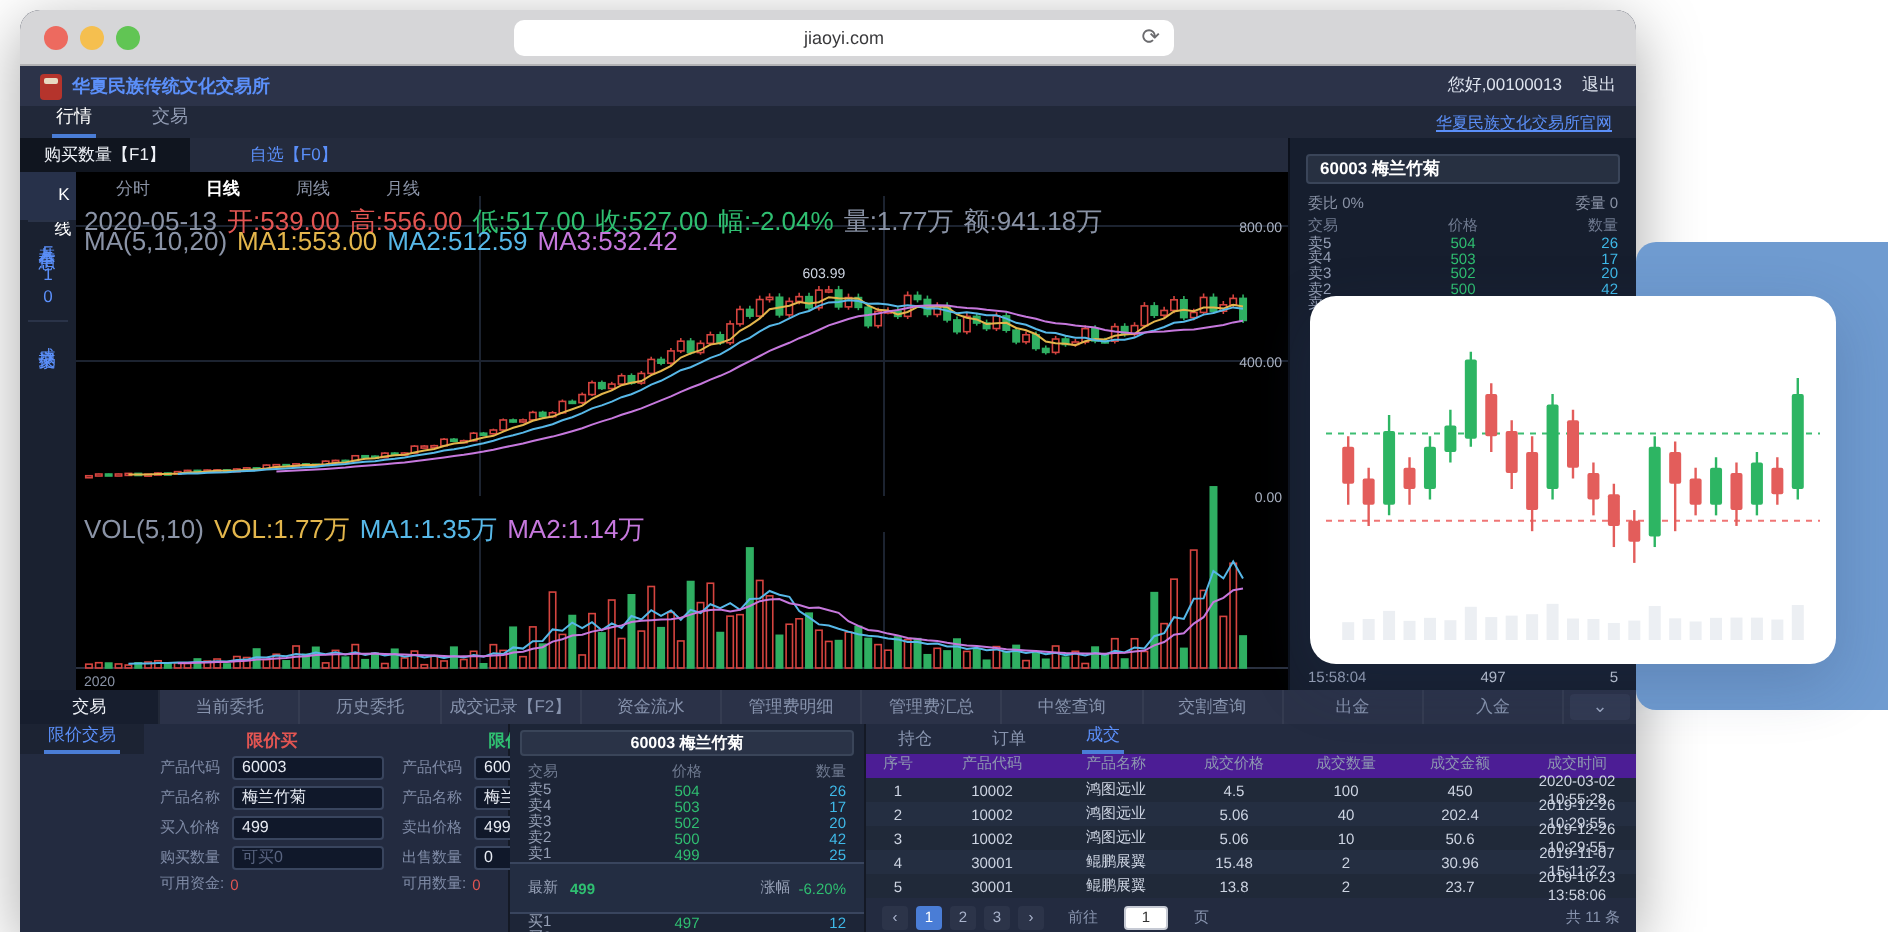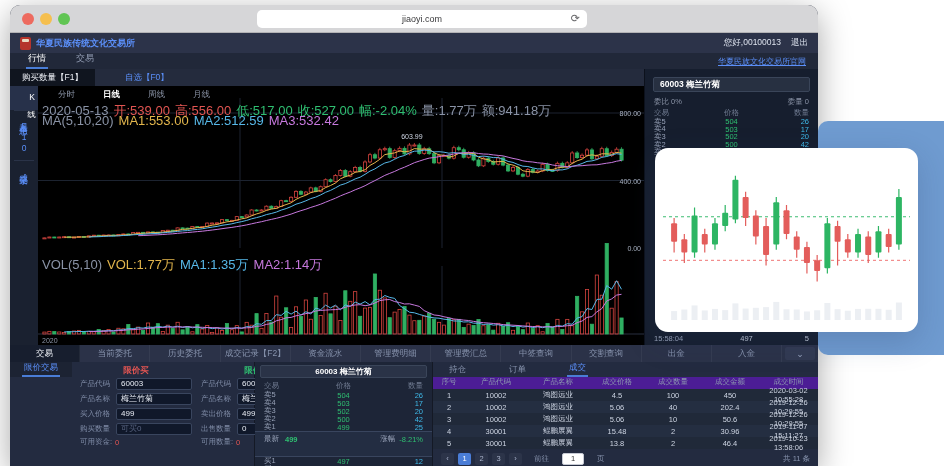--- a/index.html
+++ b/index.html
@@ -65,27 +65,27 @@
 .tcol-title{text-align:center;font-size:8.5px;font-weight:bold;height:11px;flex:none}
 .f-row{display:flex;align-items:center;height:15px;flex:none}
 .f-label{width:36px;font-size:7.5px;color:#7f8ba6;flex:none}
 .f-input{flex:1;height:12px;background:#10182a;border:1px solid #39455e;border-radius:2px;color:#e8ecf4;font-size:8px;padding:0 4px;min-width:0;font-family:inherit}
 .f-input::placeholder{color:#596480}
 .avail{display:flex;height:12px;align-items:center;font-size:7.5px;color:#7f8ba6}
 .avail b{color:#e25552;margin-left:3px;font-weight:normal}
 .mpanel{width:178px;flex:none;border-right:1px solid #141925;background:#1d2537;display:flex;flex-direction:column;font-size:7.5px;overflow:hidden}
 .mp-head{margin:3px 5px;background:#2a3347;border:1px solid #3a4559;border-radius:2px;height:13px;display:flex;align-items:center;justify-content:center;color:#fff;font-weight:bold;font-size:8px;flex:none}
 .mpanel .book-row{height:8px}
-.latest-row{display:flex;align-items:flex-end;height:11px;background:#232d42;border-top:1px solid #39455e;border-bottom:1px solid #39455e;padding:12px 9px;flex:none}
+.latest-row{display:flex;align-items:center;height:11px;background:#232d42;border-top:1px solid #39455e;border-bottom:1px solid #39455e;padding:12px 9px;flex:none}
 .latest-row .ll{color:#96a0b6}
 .latest-row .lp{color:#2fbf71;font-weight:bold;margin-left:6px}
 .latest-row .lc{margin-left:auto;color:#96a0b6}
 .latest-row .lv{color:#2fbf71;margin-left:4px}
 .dpanel{flex:1;display:flex;flex-direction:column;min-width:0}
-.d-tabs{height:15px;display:flex;align-items:flex-end;padding:0 14px;gap:39px;flex:none}
+.d-tabs{height:15px;display:flex;align-items:flex-end;padding:0 14px;gap:26px;flex:none}
 .d-tab{font-size:8.5px;color:#8793ad;padding:0 2px 1px}
 .d-tab.active{color:#5b8ff9;border-bottom:2px solid #4a7dd6}
 .d-table{flex:1;display:flex;flex-direction:column;overflow:hidden}
 .d-hrow{display:flex;background:#4c1d95;color:#8d98b0;font-size:7.5px;height:12px;flex:none}
 .d-row{display:flex;color:#cdd4e2;font-size:7.5px;height:12px;align-items:center;flex:none}
 .d-row:nth-child(odd){background:#202939}
 .d-row:nth-child(even){background:#242e41}
 .dc{text-align:center;flex:none}
 .dc1{width:32px}.dc2{width:62px}.dc3{width:62px}.dc4{width:56px}.dc5{width:56px}.dc6{width:58px}.dc7{flex:1}
 .d-pager{height:15px;display:flex;align-items:center;padding:0 8px;gap:4px;flex:none;font-size:7.5px;color:#8793ad}
@@ -681,21 +681,21 @@
               <div class="book-row">
                 <span class="bl">卖1</span>
                 <span class="bp">499</span>
                 <span class="bq">25</span>
               </div>
             </div>
           <div class="latest-row">
             <span class="ll">最新</span>
             <span class="lp">499</span>
             <span class="lc">涨幅</span>
-            <span class="lv">-8.21%</span>
+            <span class="lv">-6.20%</span>
           </div>
           <div id="mp-bids">
               <div class="book-row">
                 <span class="bl">买1</span>
                 <span class="bp">497</span>
                 <span class="bq">12</span>
               </div>
               <div class="book-row">
                 <span class="bl">买2</span>
                 <span class="bp">496</span>
@@ -760,21 +760,21 @@
                   <span class="dc dc5">2</span>
                   <span class="dc dc6">30.96</span>
                   <span class="dc dc7">2019-11-07 15:11:27</span>
                 </div>
                 <div class="d-row">
                   <span class="dc dc1">5</span>
                   <span class="dc dc2">30001</span>
                   <span class="dc dc3">鲲鹏展翼</span>
                   <span class="dc dc4">13.8</span>
                   <span class="dc dc5">2</span>
-                  <span class="dc dc6">46.4</span>
+                  <span class="dc dc6">23.7</span>
                   <span class="dc dc7">2019-10-23 13:58:06</span>
                 </div>
               </div>
           </div>
           <div class="d-pager" id="d-pager">
               <div class="pbtn">‹</div>
               <div class="pbtn active">1</div>
               <div class="pbtn">2</div>
               <div class="pbtn">3</div>
               <div class="pbtn">›</div>

